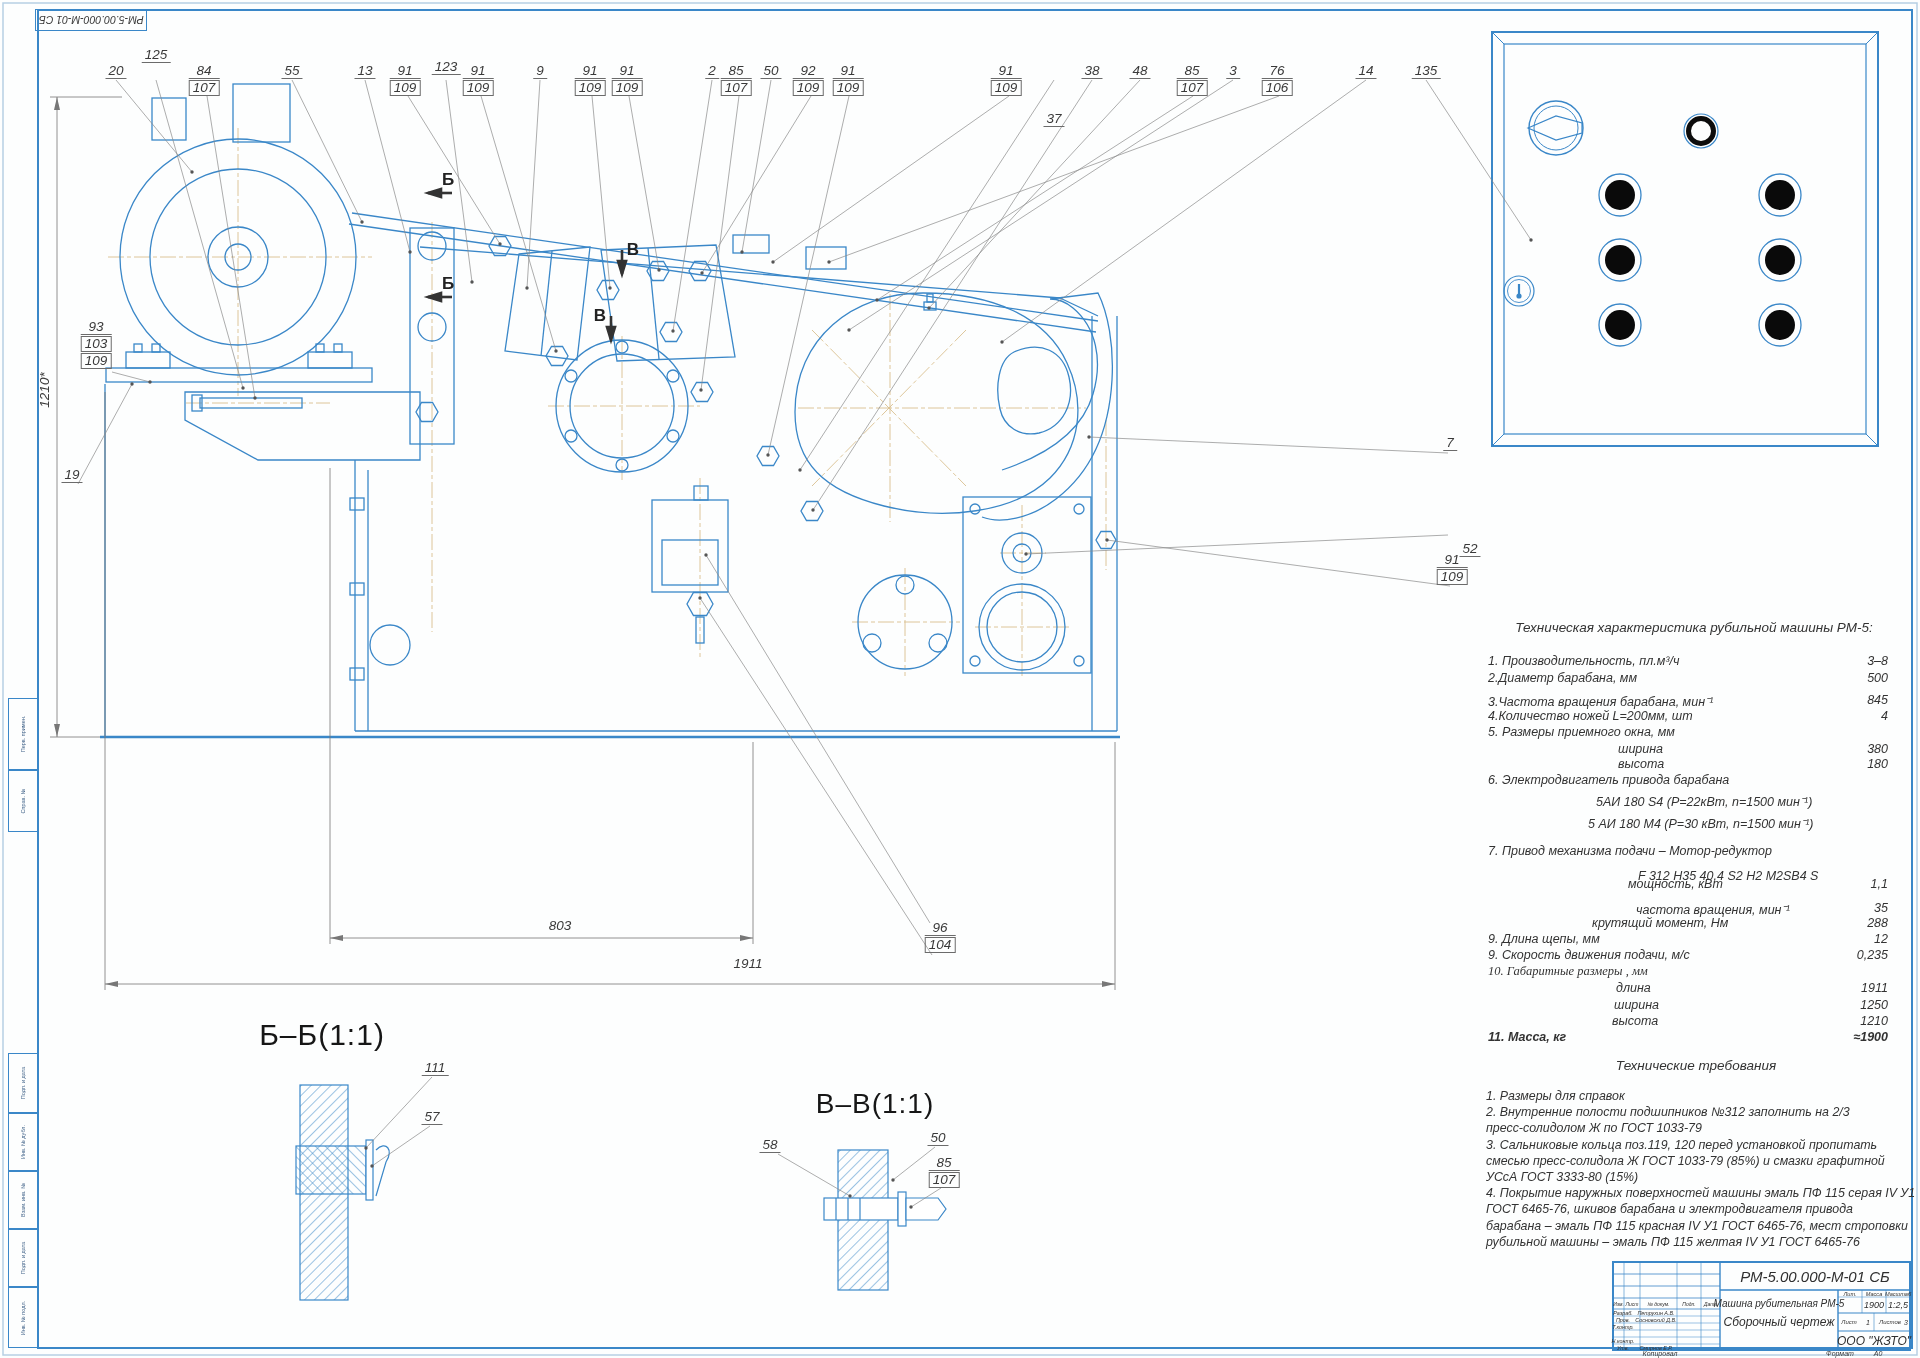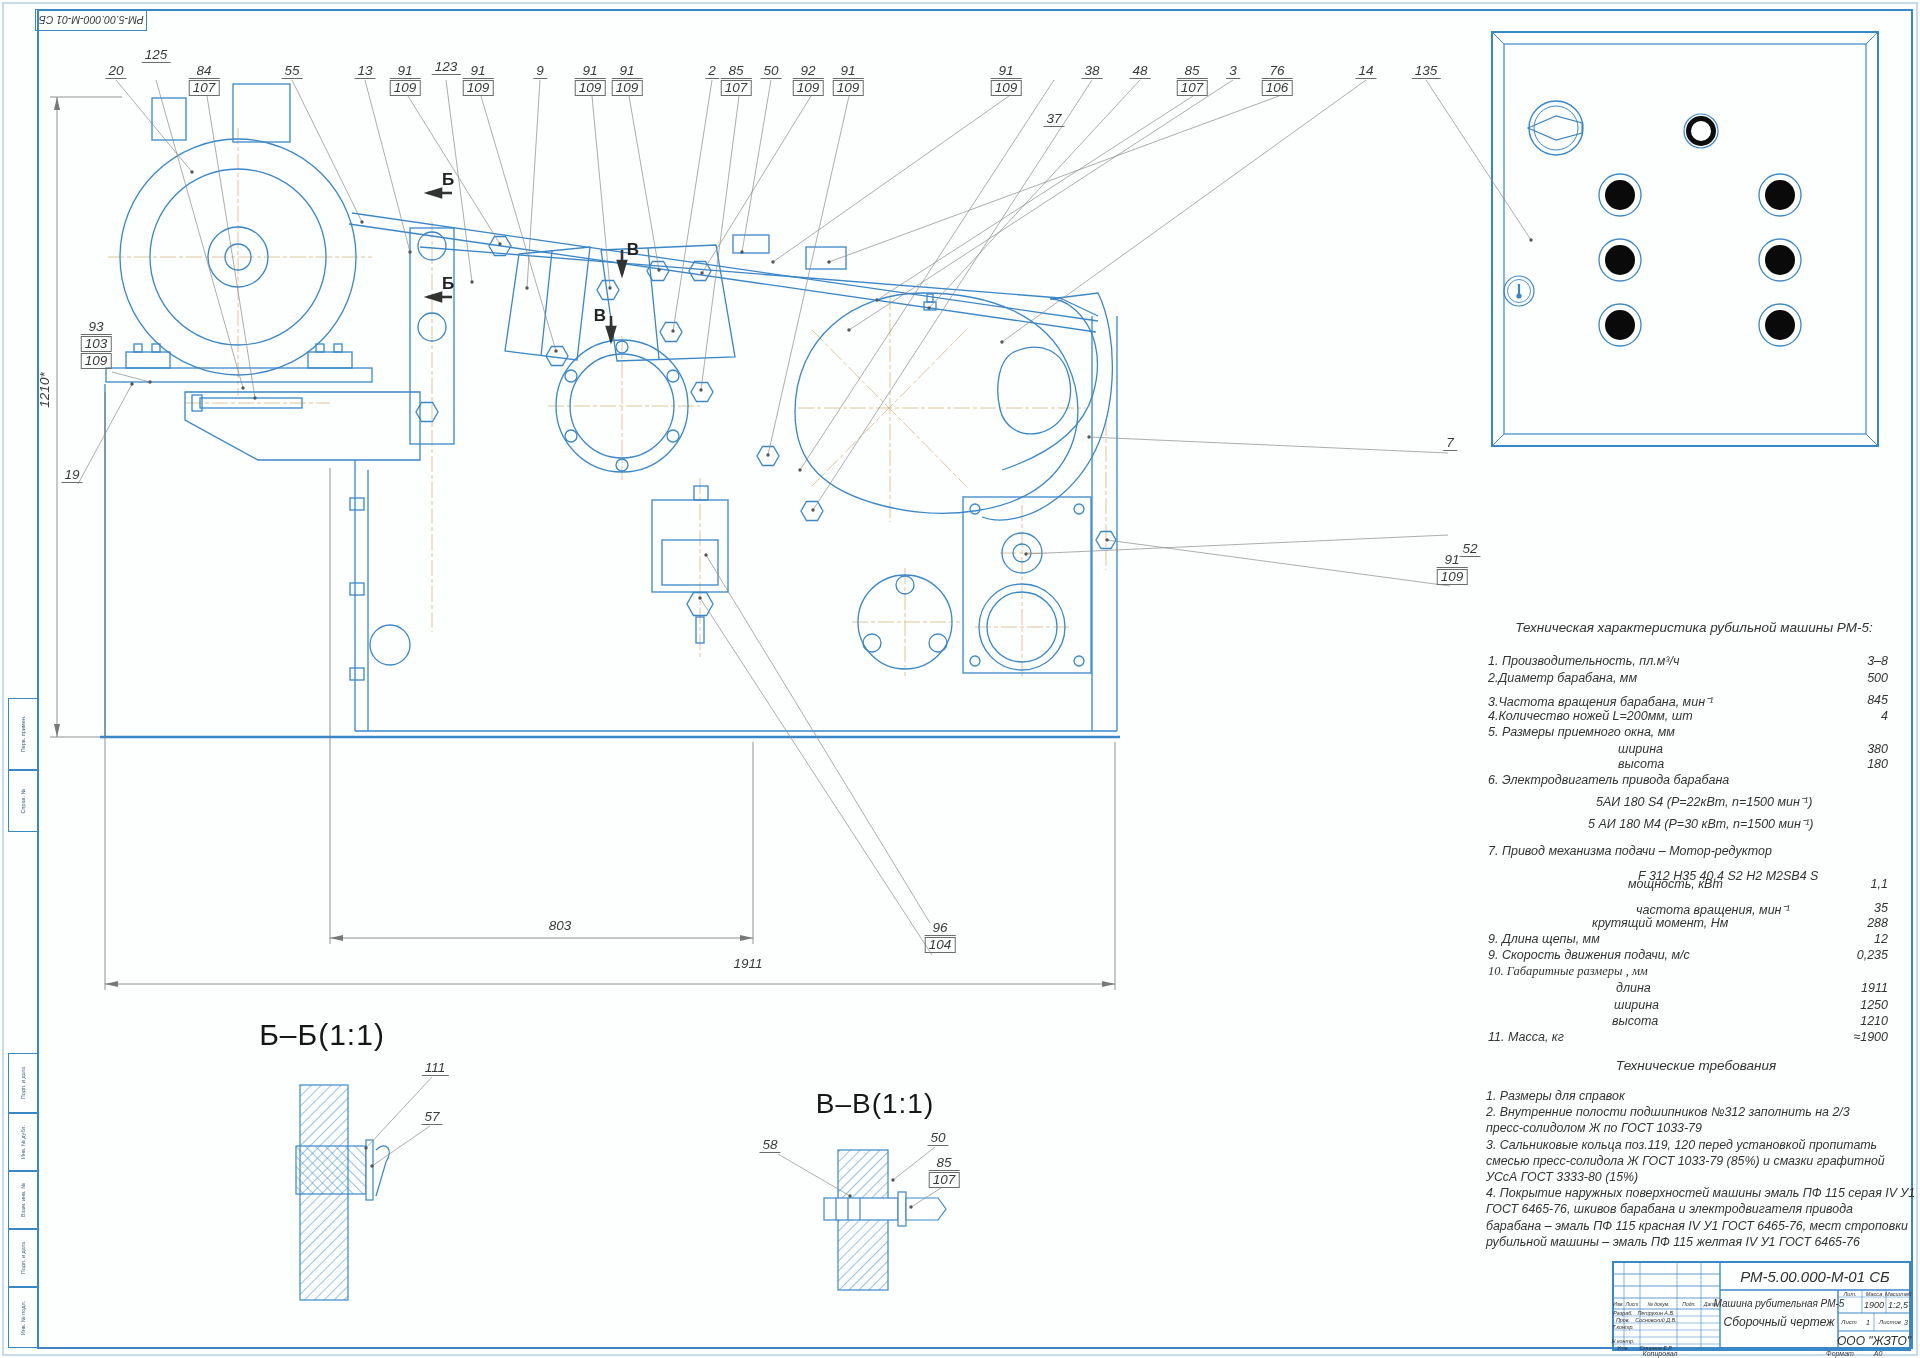--- a/index.html
+++ b/index.html
@@ -601,21 +601,21 @@
         <div class="sv">1911</div>
       </div>
       <div class="spec-row" style="top: 998px;">
         <div class="sl" style="padding-left: 126px;">ширина</div>
         <div class="sv">1250</div>
       </div>
       <div class="spec-row" style="top: 1014px;">
         <div class="sl" style="padding-left: 124px;">высота</div>
         <div class="sv">1210</div>
       </div>
-      <div class="spec-row" style="top: 1030px;">
+      <div class="spec-row" style="top: 1030px; font-weight: bold;">
         <div class="sl" style="padding-left: 0px;">11. Масса, кг</div>
         <div class="sv">≈1900</div>
       </div>
     </div>
 
   <div class="req-title">Технические требования</div>
   <div class="req" id="req-lines">
       <div>1. Размеры для справок</div>
       <div>2. Внутренние полости подшипников №312 заполнить на 2/3</div>
       <div>пресс-солидолом Ж по ГОСТ 1033-79</div>

